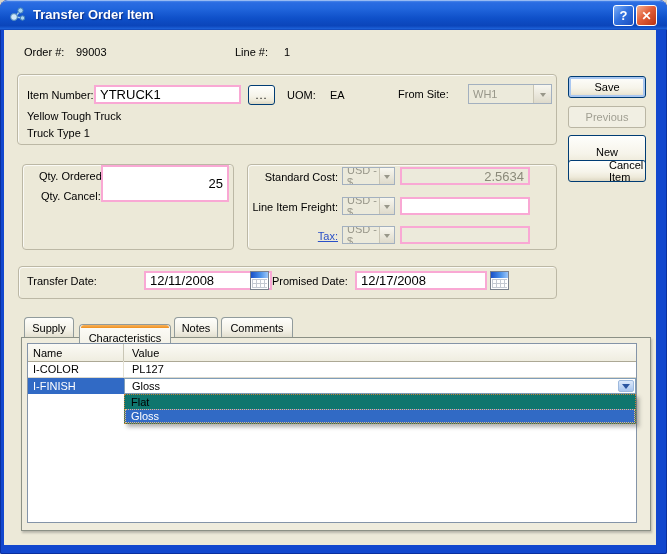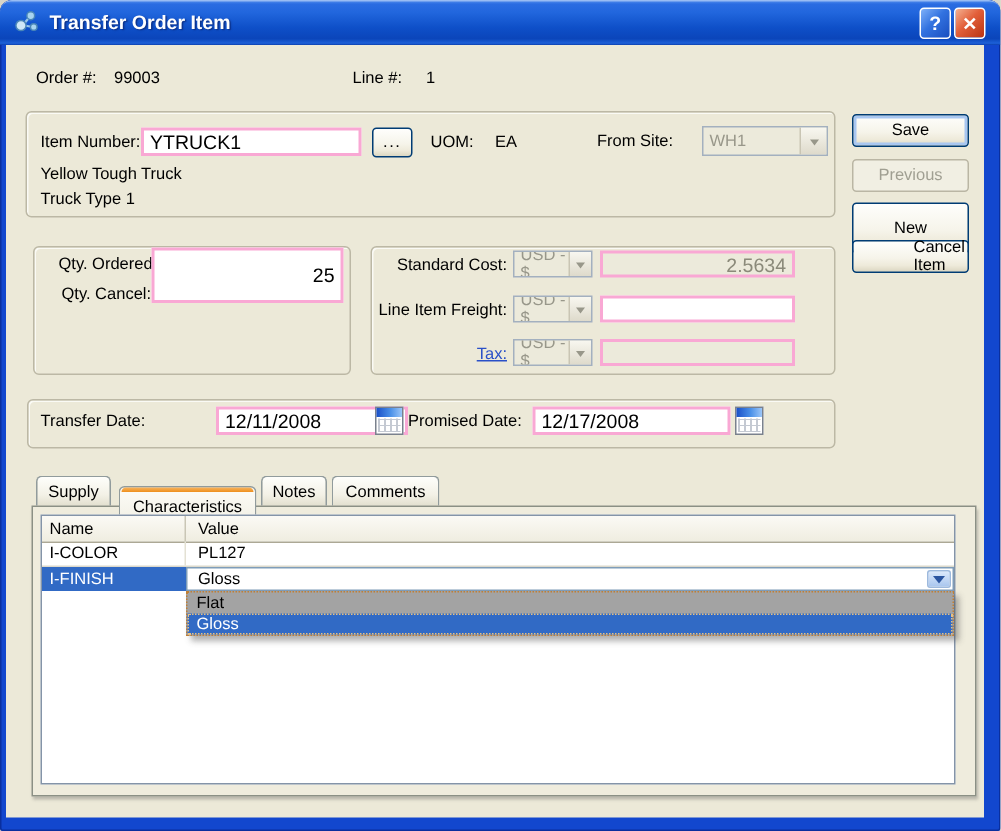--- a/index.html
+++ b/index.html
@@ -74,21 +74,21 @@
   .gh-value{flex:1;display:flex;align-items:center;padding-left:8px;}
   .grow1{position:absolute;left:0;top:17px;right:0;height:17px;display:flex;border-bottom:1px solid #dcd9cc;box-sizing:border-box;}
   .gr1-name{width:96px;padding-left:5px;border-right:1px solid #e4e1d4;display:flex;align-items:center;box-sizing:border-box;}
   .gr1-value{flex:1;padding-left:8px;display:flex;align-items:center;}
   .grow2-name{position:absolute;left:0;top:34px;width:96px;height:16px;background:#316ac5;color:#fff;
     display:flex;align-items:center;padding-left:5px;box-sizing:border-box;}
   .combo-open{position:absolute;left:96px;top:34px;right:0;height:16px;border:1px solid #7f9db9;
     background:#fff;box-sizing:border-box;display:flex;align-items:center;padding-left:7px;}
   .combo-open .cbtn{position:absolute;right:1px;top:1px;bottom:1px;width:16px;border:1px solid #9db9dd;border-radius:2px;
     background:linear-gradient(180deg,#dce9fb,#a9c6ee);display:flex;align-items:center;justify-content:center;box-sizing:border-box;}
-  .droplist{position:absolute;left:96px;top:50px;right:0;height:30px;background:#a3a3a3;
+  .droplist{position:absolute;left:96px;top:50px;right:0;height:30px;background:#0f766e;
     border:1px dotted #c07f35;box-sizing:border-box;box-shadow:3px 3px 4px rgba(80,80,80,.45);z-index:5;}
   .opt{height:14px;display:flex;align-items:center;padding-left:6px;}
   .opt.sel{background:#316ac5;color:#fff;outline:1px dotted #e8c080;outline-offset:-1px;}
 </style>
 </head>
 <body>
 
 <div class="window">
 
   <div class="titlebar">

